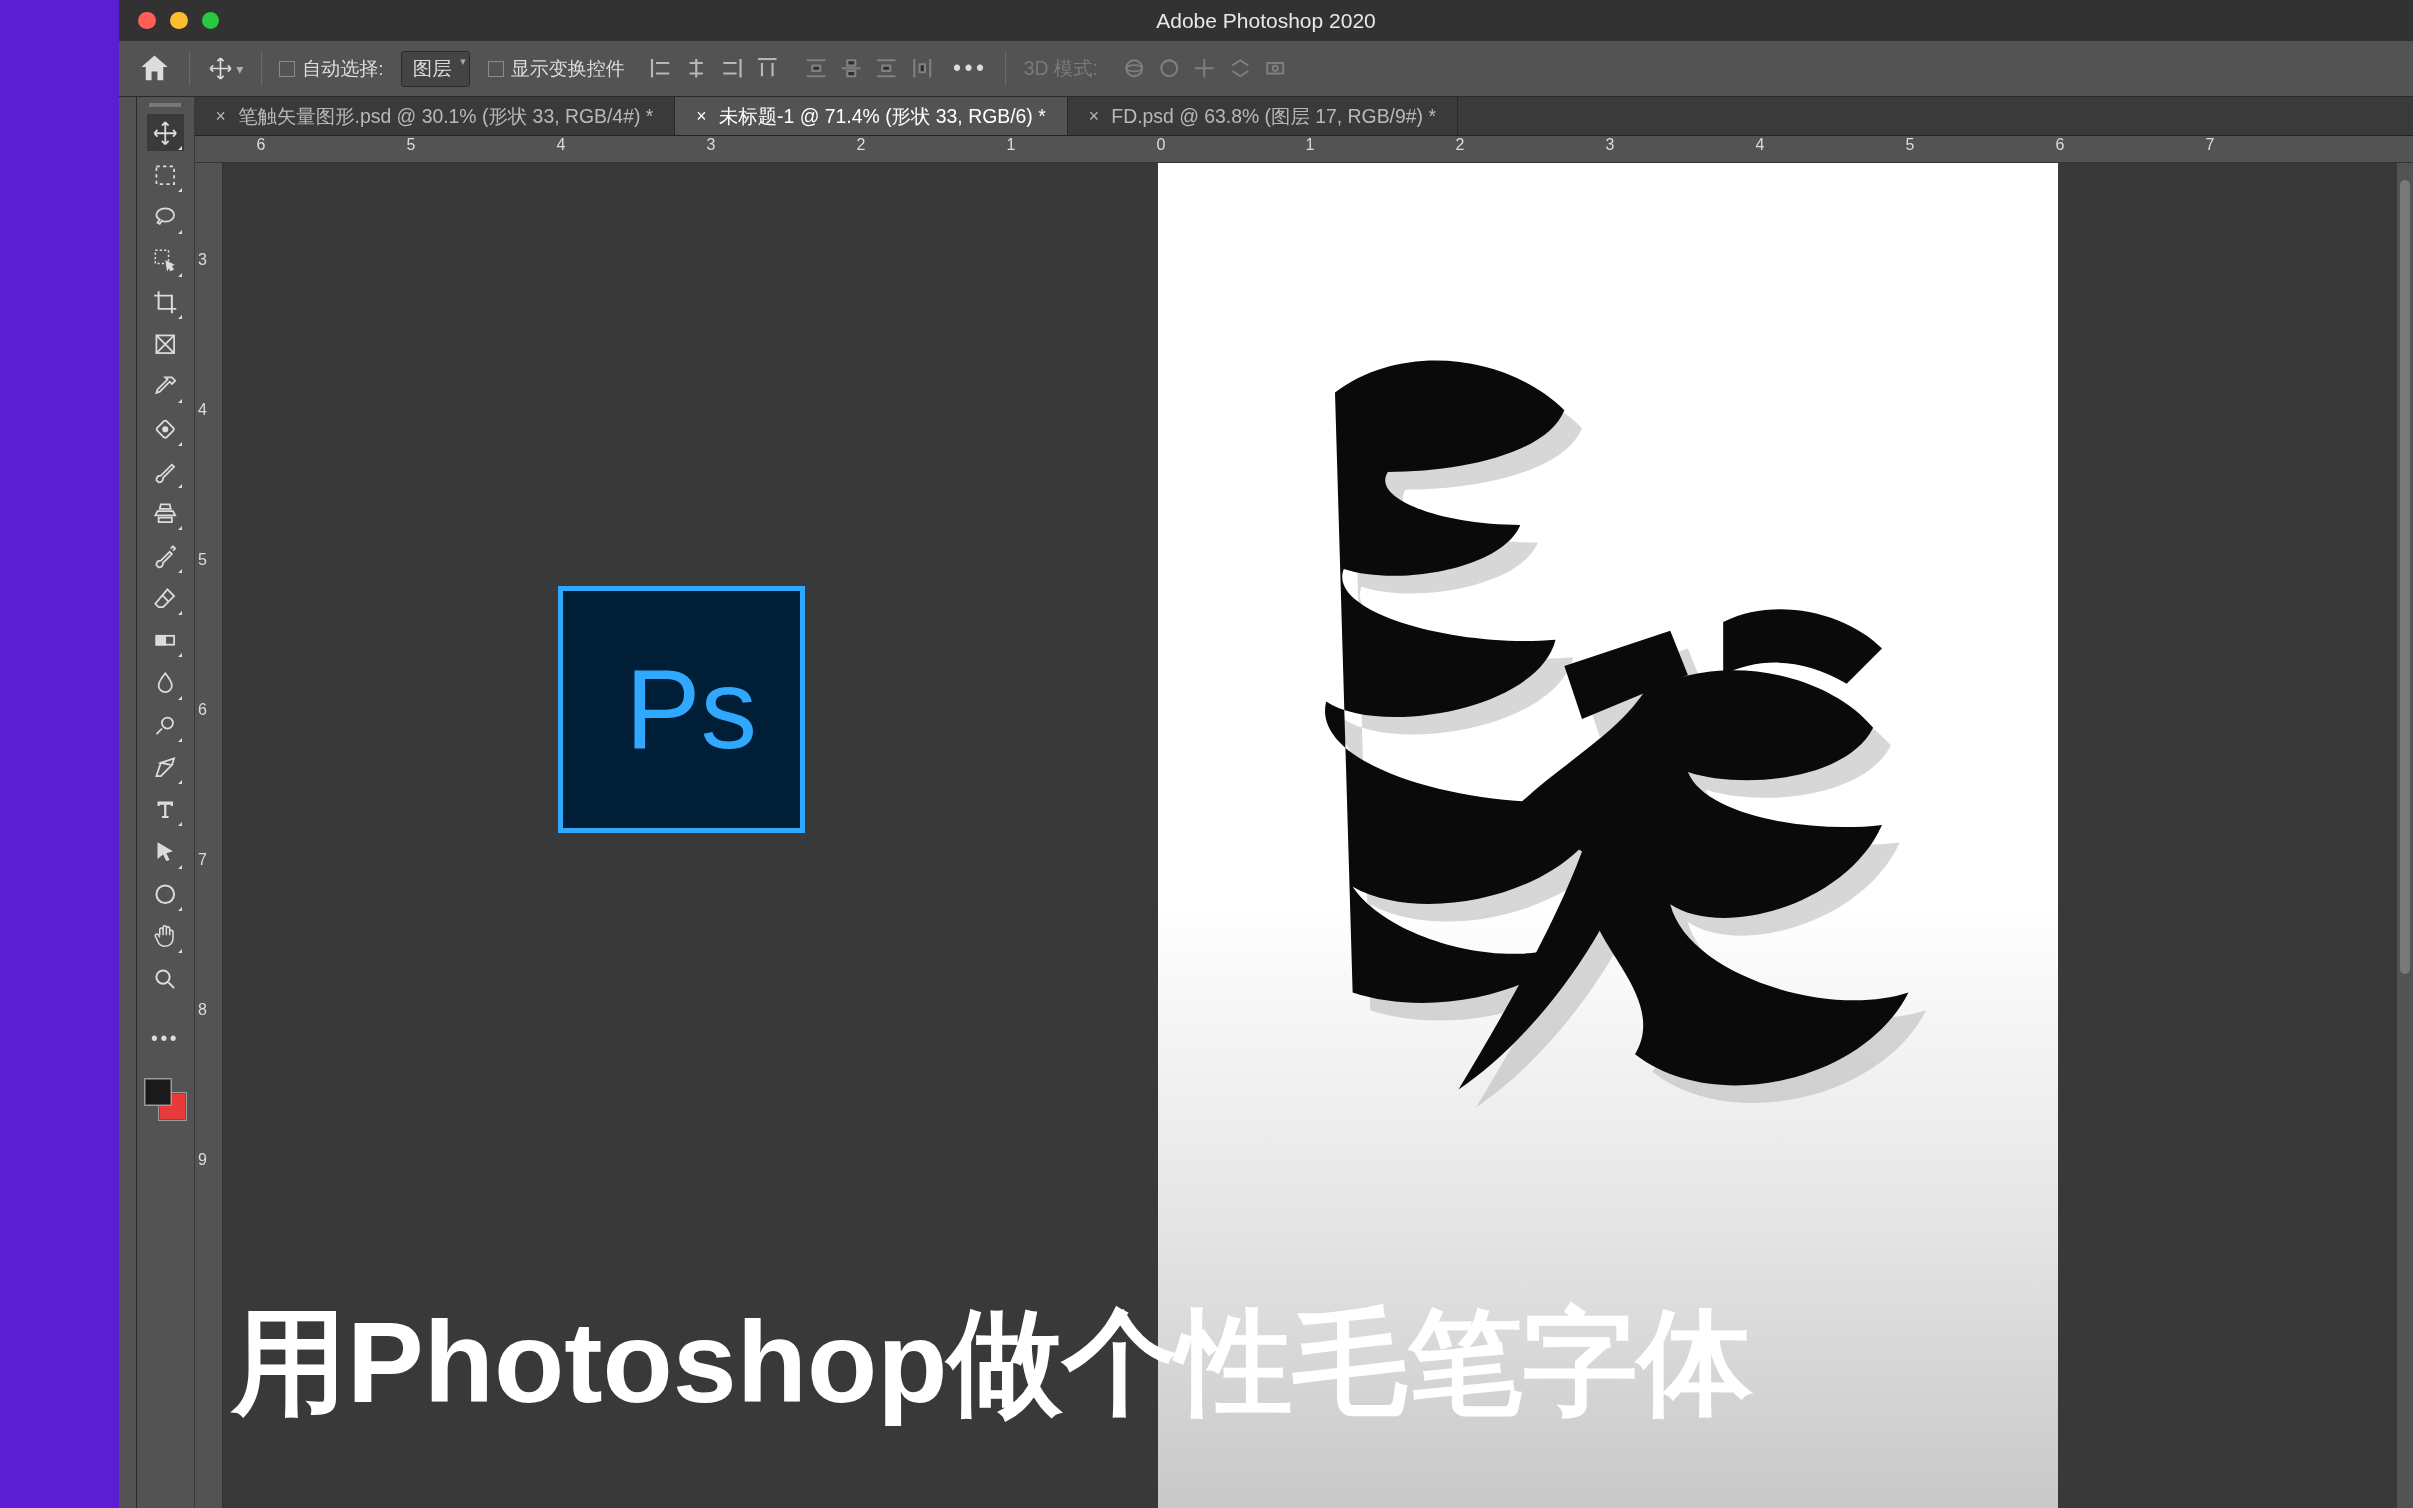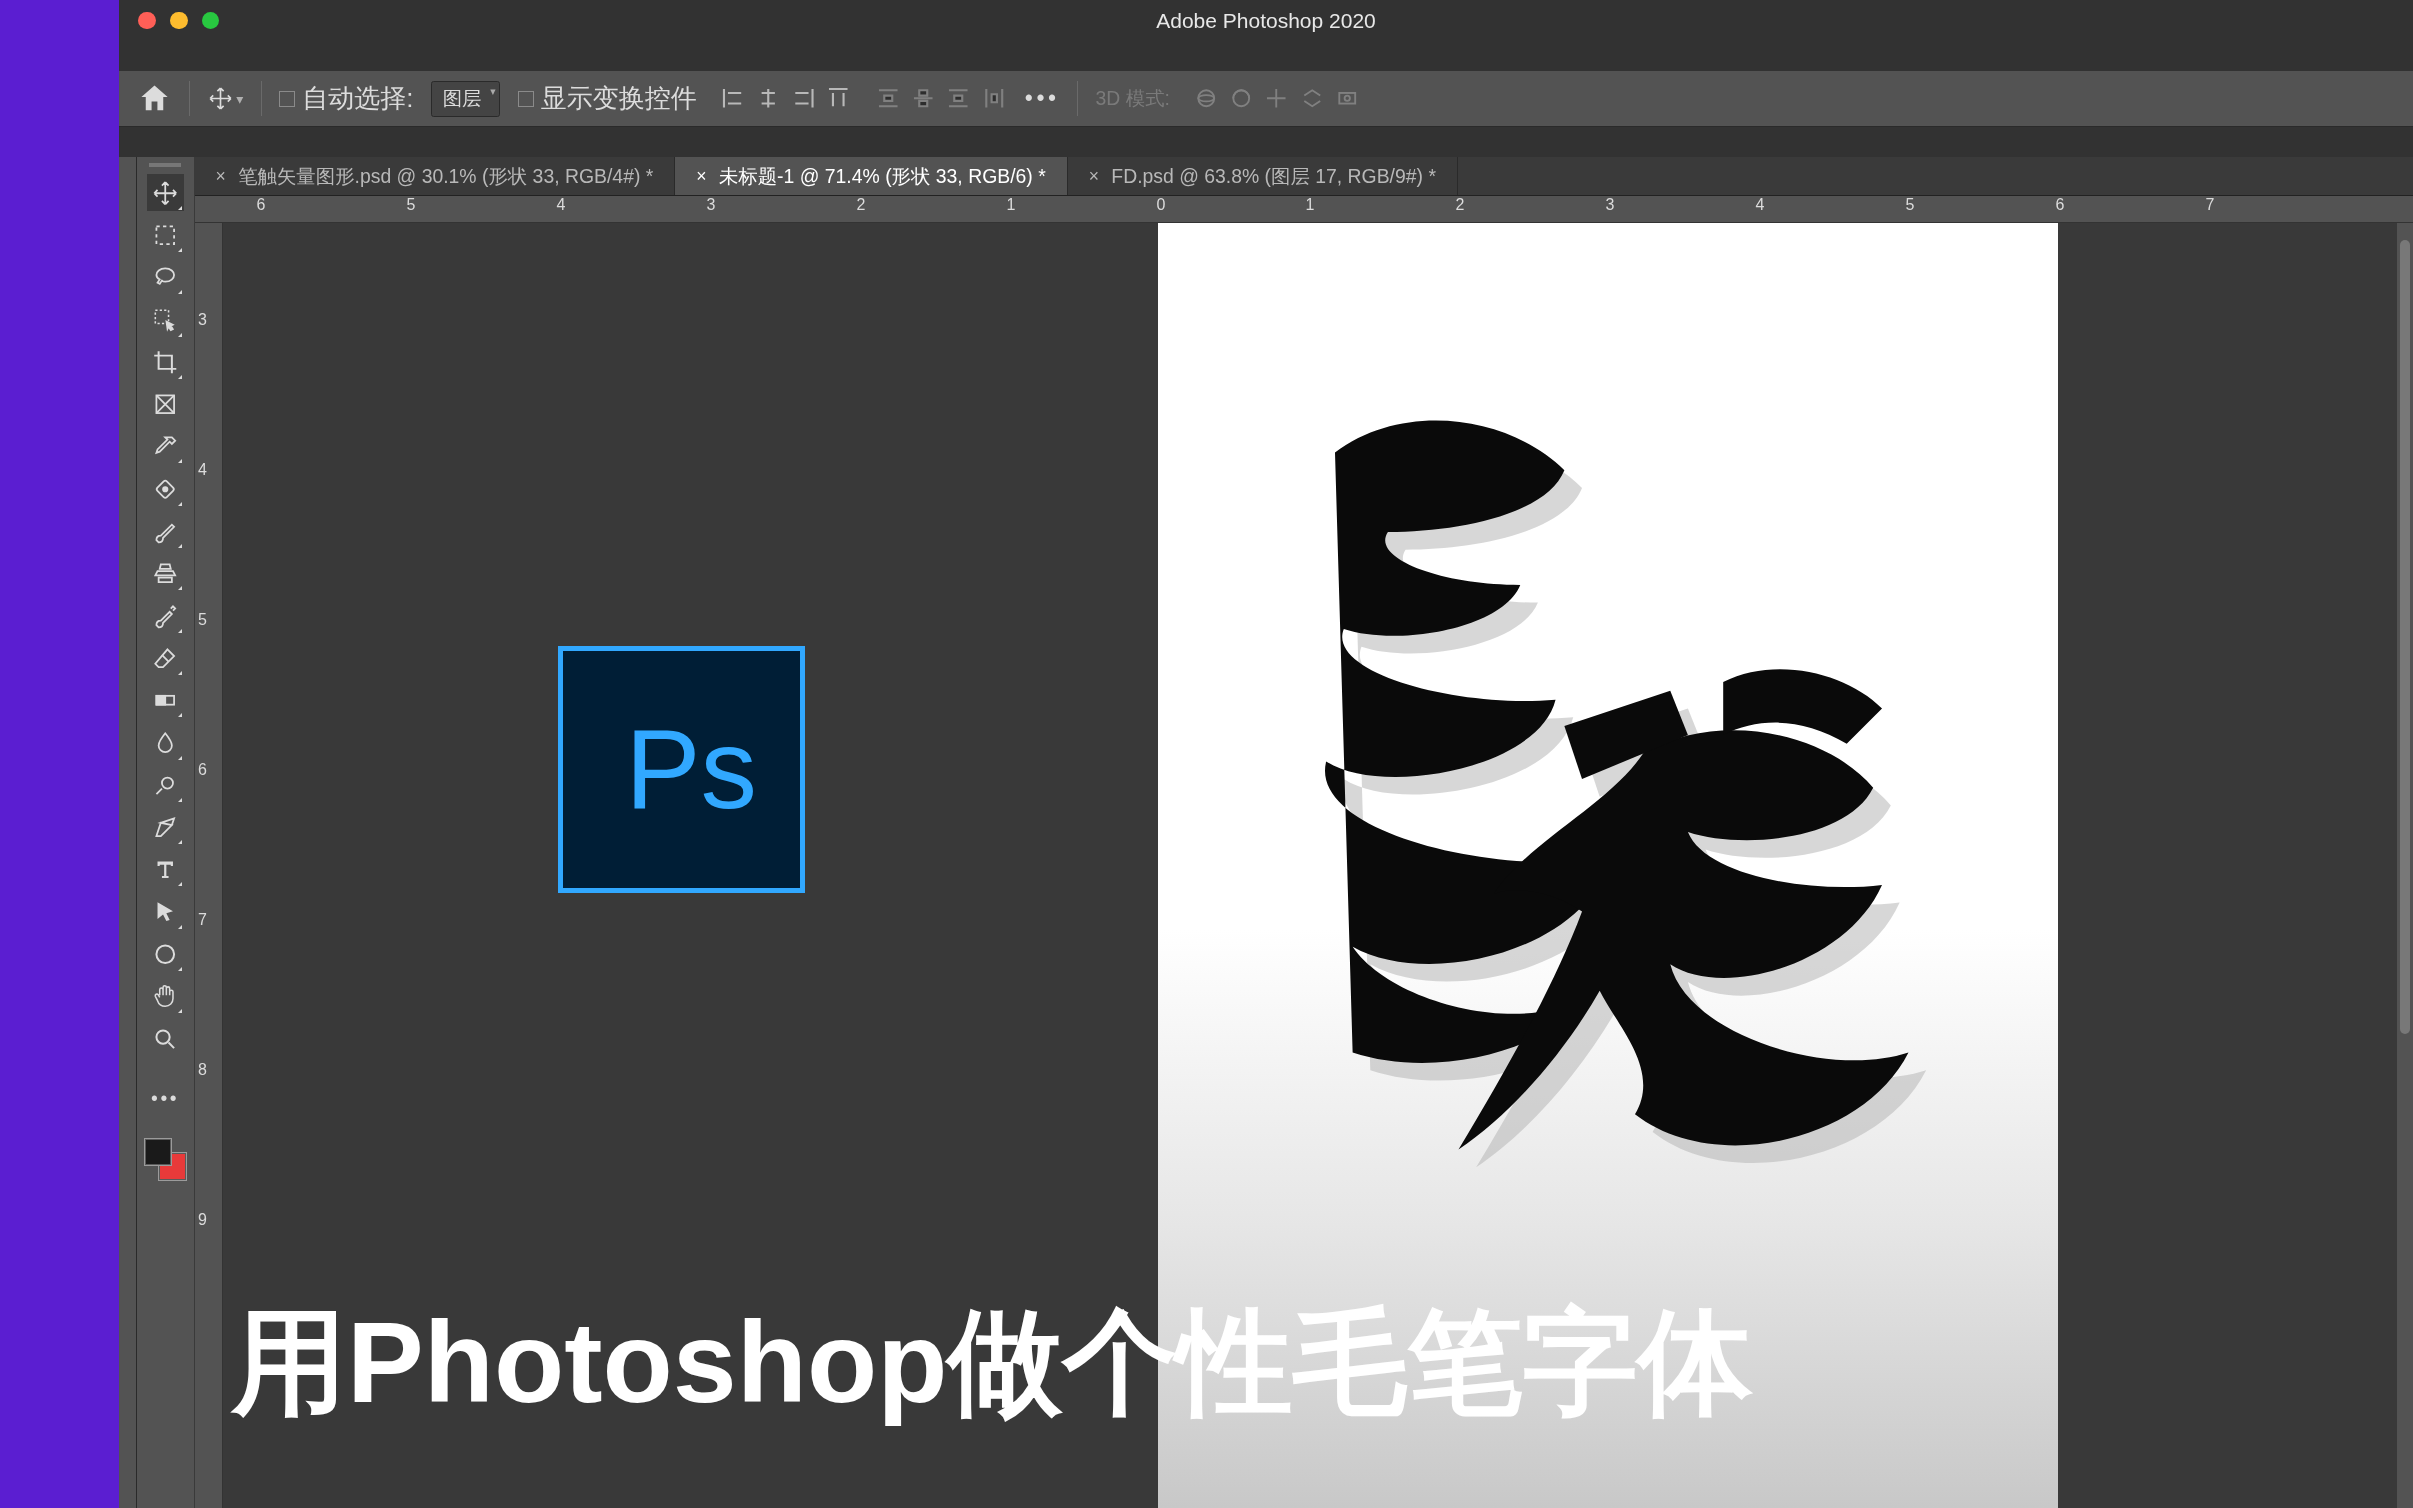--- a/index.html
+++ b/index.html
@@ -1,33 +1,33 @@
 <!DOCTYPE html>
 <html style="font-size:14px"><head>
 <meta charset="utf-8">
 <style>
 * { margin: 0; padding: 0; box-sizing: border-box; font-family: -apple-system, "Helvetica Neue", Arial, "PingFang SC", "Microsoft YaHei", sans-serif; }
 html, body { width: 2413px; height: 1508px; overflow: hidden; background: #000; }
 .root { display: flex; width: 100%; height: 100%; }
 .leftbar { width: 119px; background: #5b1ed1; flex-shrink: 0; }
-.app { flex: 1; display: flex; flex-direction: column; background: #323232; position: relative; gap: 30px; }
+.app { flex: 1; display: flex; flex-direction: column; background: #323232; position: relative; }
 .titlebar { height: 41px; background: #323232; display: flex; align-items: center; position: relative; }
 .traffic { display: flex; gap: 14px; margin-left: 19.4px; }
 .dot { width: 17.6px; height: 17.6px; border-radius: 50%; }
 .dot.red { background: #ff5f57; }
 .dot.yellow { background: #febc2e; }
 .dot.green { background: #28c840; }
 .title { position: absolute; left: 50%; transform: translateX(-50%); color: #e8e8e8; font-size: 21px; }
 .optionsbar { height: 56px; background: #535353; display: flex; align-items: center; padding: 0 17.6px; gap: 17.6px; border-bottom: 0.9px solid #2a2a2a; }
 .home-btn { width: 35px; height: 35px; background: #535353; display: flex; align-items: center; justify-content: center; color: #dcdcdc; font-size: 23px; }
 .divider-v { width: 0.9px; height: 35px; background: #6a6a6a; }
 .move-ico { color: #dcdcdc; font-size: 23px; display: flex; align-items: center; }
 .chev { color: #b0b0b0; font-size: 14px; margin-left: 3.5px; }
 .checkbox { width: 16px; height: 16px; border: 0.9px solid #8a8a8a; display: inline-block; vertical-align: middle; margin-right: 7px; }
-.opt-label { color: #dcdcdc; font-size: 26px; display: flex; align-items: center; }
+.opt-label { color: #dcdcdc; font-size: 19px; display: flex; align-items: center; }
 .dropdown { background: #444; border: 0.9px solid #2a2a2a; padding: 3.5px 17.6px 3.5px 10.6px; color: #dcdcdc; font-size: 19.4px; border-radius: 2.6px; position: relative; }
 .dropdown::after { content: '▾'; position: absolute; right: 3.5px; font-size: 10.6px; color: #aaa; }
 .opt-icons { display: flex; gap: 8.8px; margin-left: 5.3px; }
 .opt-icon { width: 26.5px; height: 26.5px; display: flex; align-items: center; justify-content: center; color: #b8b8b8; font-size: 17.6px; }
 .opt-icon.disabled { opacity: 0.45; }
 .dots3 { color: #dcdcdc; font-size: 23px; letter-spacing: 3.5px; }
 .mode3d { color: #7a7a7a; font-size: 19.4px; }
 .body { flex: 1; display: flex; }
 .collapsed { width: 17.6px; background: #535353; border-right: 0.9px solid #2a2a2a; }
 .toolbox { width: 58px; background: #535353; display: flex; flex-direction: column; align-items: center; padding-top: 3.5px; gap: 5.3px; border-right: 0.9px solid #3a3a3a; }

